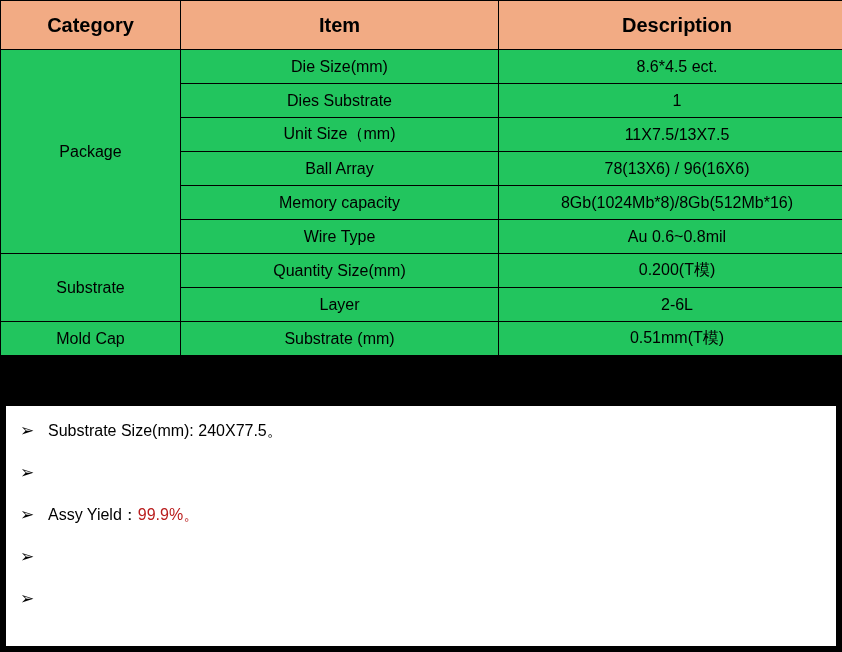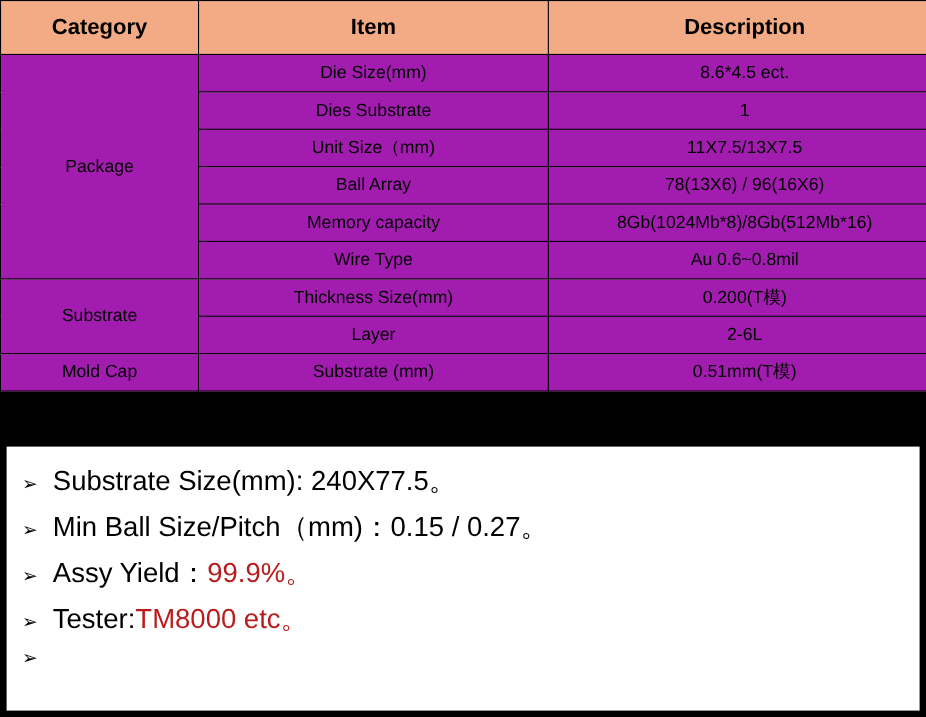--- a/index.html
+++ b/index.html
@@ -26,21 +26,21 @@
     border-collapse: collapse;
     table-layout: fixed;
     background: #ffffff;
   }
   .spec-table td, .spec-table th {
     border: 1px solid #000000;
     text-align: center;
     vertical-align: middle;
     font-size: 16px;
     padding: 4px 2px;
-    background: #a21caf;
+    background: #22c55e;
   }
   .spec-table th {
     background: #f2ab84;
     font-size: 20px;
     font-weight: bold;
     height: 40px;
   }
   .col-cat { width: 175px; }
   .col-item { width: 313px; }
   .col-desc { width: 352px; }
@@ -68,21 +68,21 @@
     height: 42px;
   }
   .bullet-marker {
     width: 28px;
     flex: 0 0 28px;
     font-size: 17px;
     color: #000000;
     text-align: left;
   }
   .bullet-text {
-    font-size: 25px;
+    font-size: 16px;
     white-space: nowrap;
   }
   .hl {
     color: #b91c1c;
   }
 </style>
 </head>
 <body>
 
 <div class="page">
@@ -118,21 +118,21 @@
         <td>Memory capacity</td>
         <td>8Gb(1024Mb*8)/8Gb(512Mb*16)</td>
       </tr>
       <tr class="row-cell">
         <td>Wire Type</td>
         <td>Au  0.6~0.8mil</td>
       </tr>
 
       <tr class="row-cell">
         <td class="cat-cell" rowspan="2">Substrate</td>
-        <td>Thickness Size(mm)</td>
+        <td>Quantity Size(mm)</td>
         <td>0.200(T模)</td>
       </tr>
       <tr class="row-cell">
         <td>Layer</td>
         <td>2-6L</td>
       </tr>
 
       <tr class="row-cell">
         <td class="cat-cell">Mold Cap</td>
         <td>Substrate (mm)</td>
@@ -141,28 +141,26 @@
     </tbody>
   </table>
 
   <div class="bullets">
     <div class="bullet">
       <span class="bullet-marker">➢</span>
       <span class="bullet-text"><span>Substrate Size(mm): 240X77.5。</span><span class="hl"></span></span>
     </div>
     <div class="bullet">
       <span class="bullet-marker">➢</span>
-      <span class="bullet-text"><span>Min Ball Size/Pitch（mm)：0.15 / 0.27。</span><span class="hl"></span></span>
     </div>
     <div class="bullet">
       <span class="bullet-marker">➢</span>
       <span class="bullet-text"><span>Assy Yield：</span><span class="hl">99.9%。</span></span>
     </div>
     <div class="bullet">
       <span class="bullet-marker">➢</span>
-      <span class="bullet-text"><span>Tester:</span><span class="hl">TM8000 etc。</span></span>
     </div>
     <div class="bullet">
       <span class="bullet-marker">➢</span>
     </div>
   </div>
 
 </div>
 
 </body></html>

